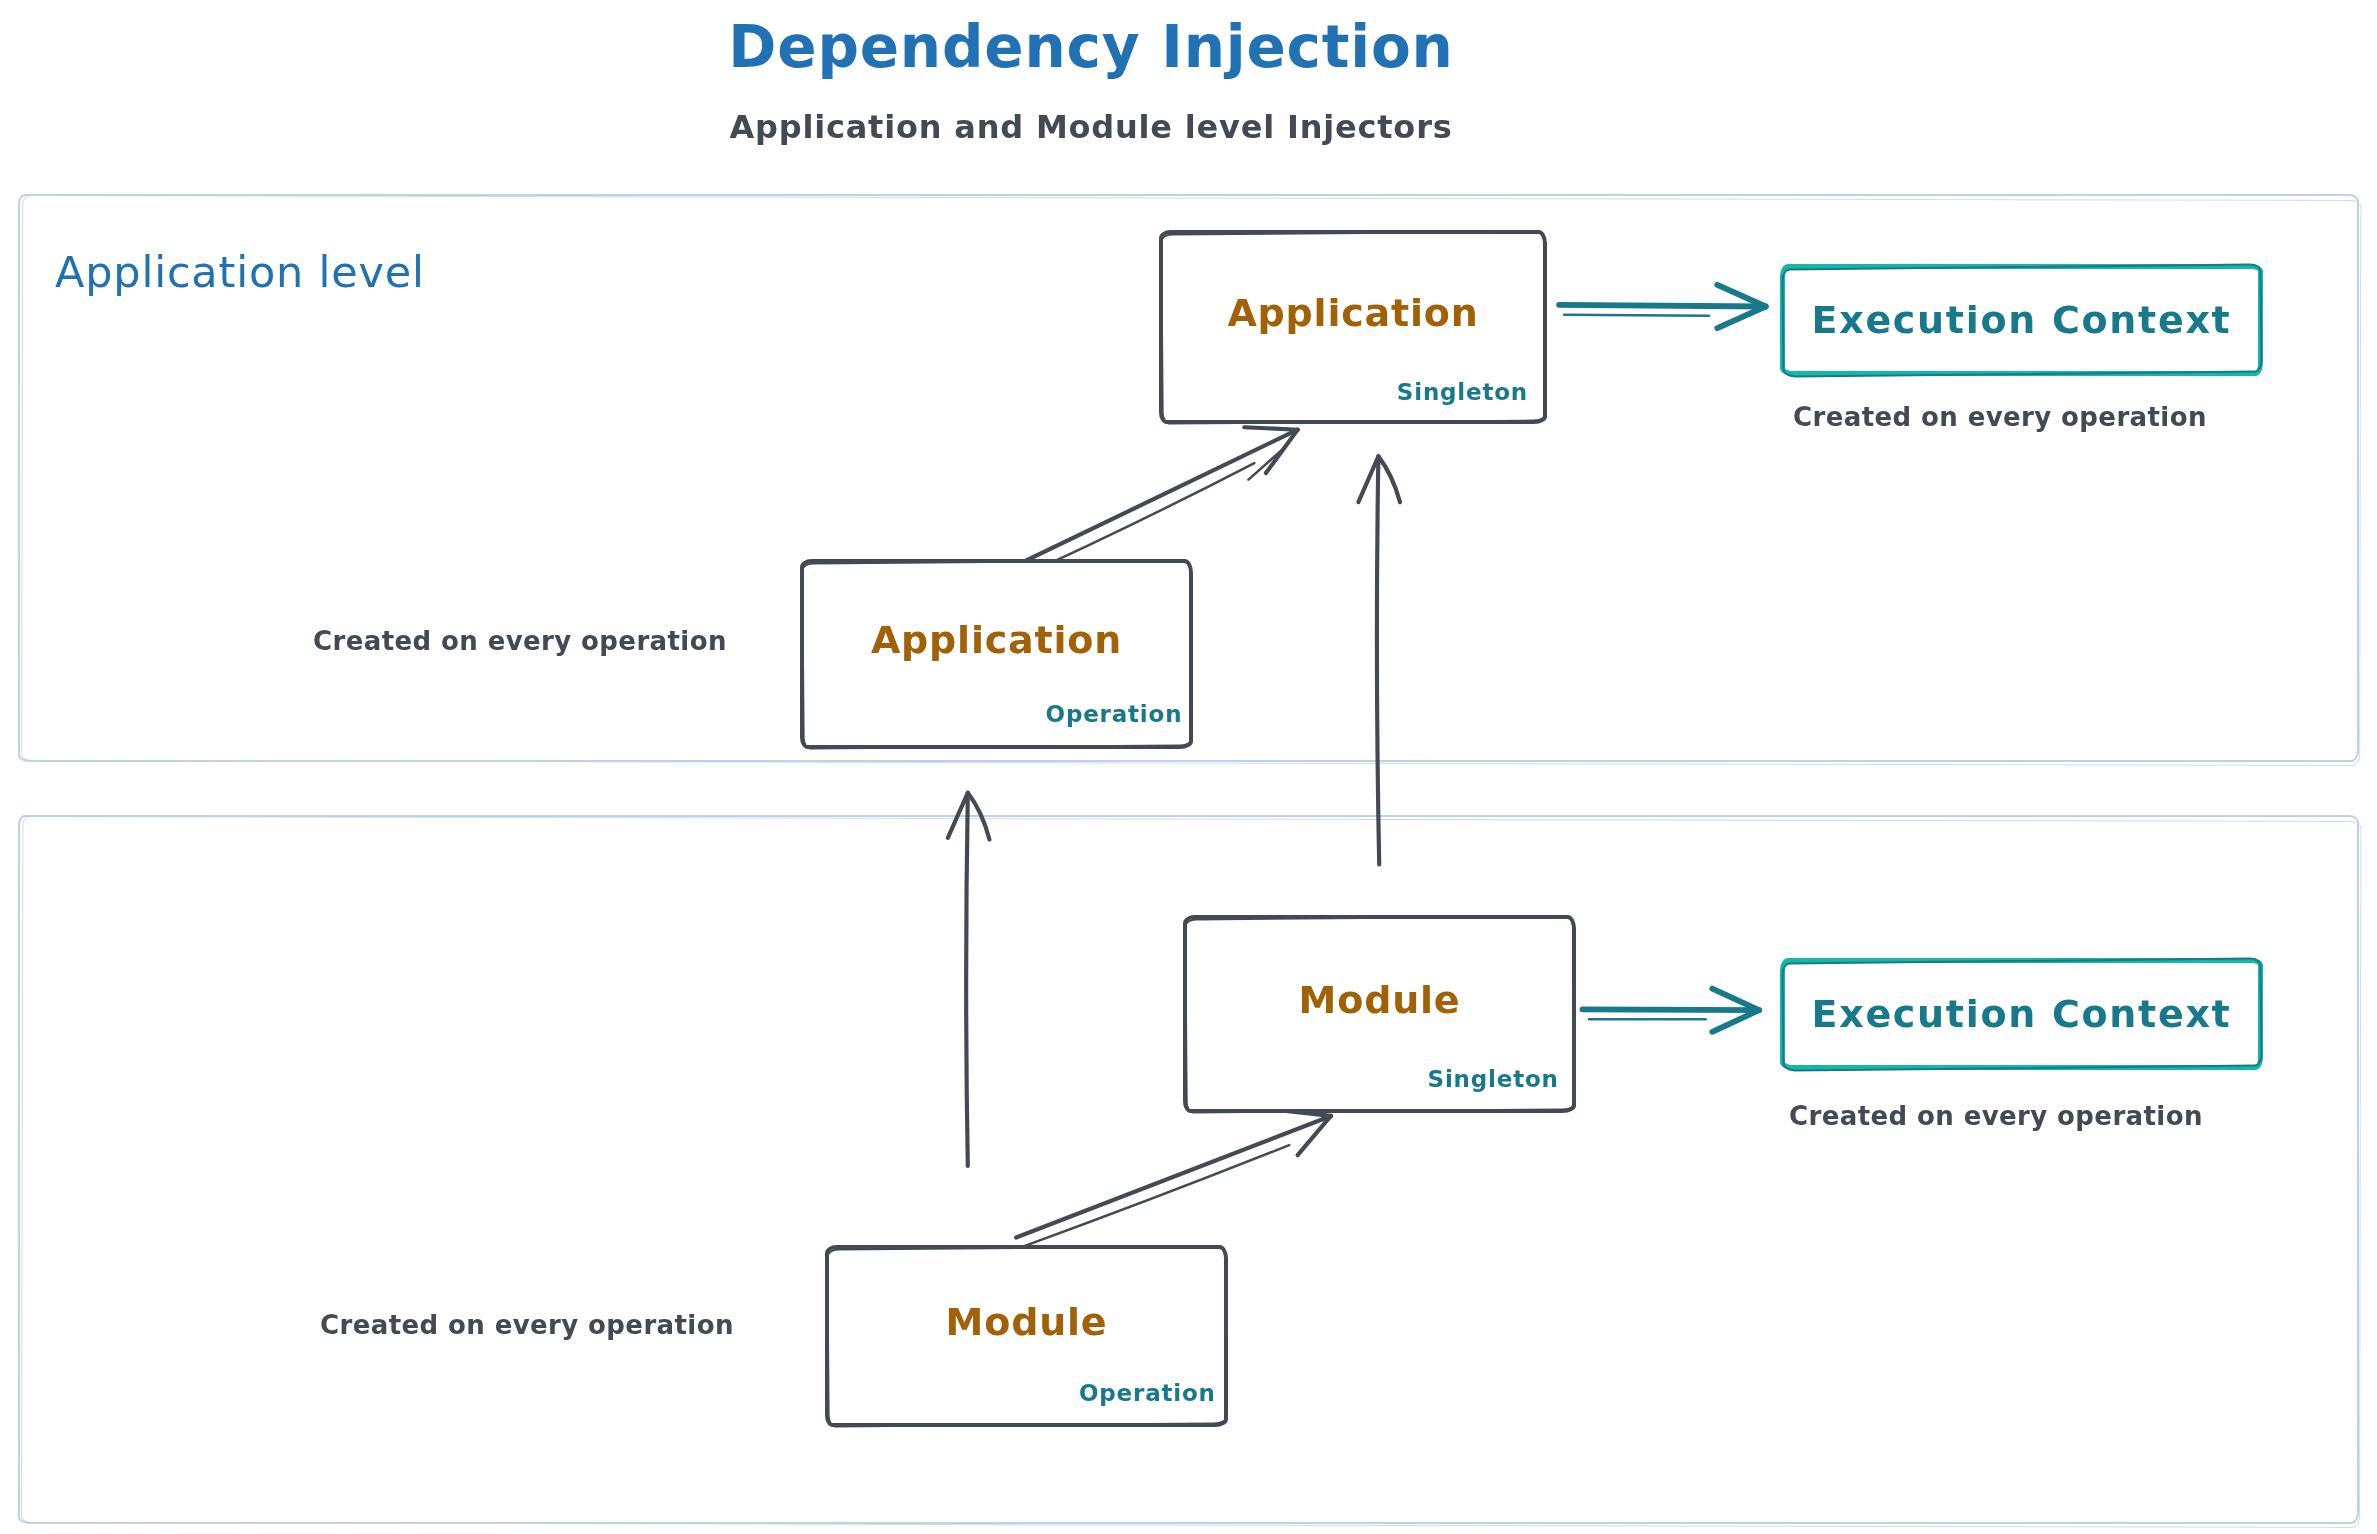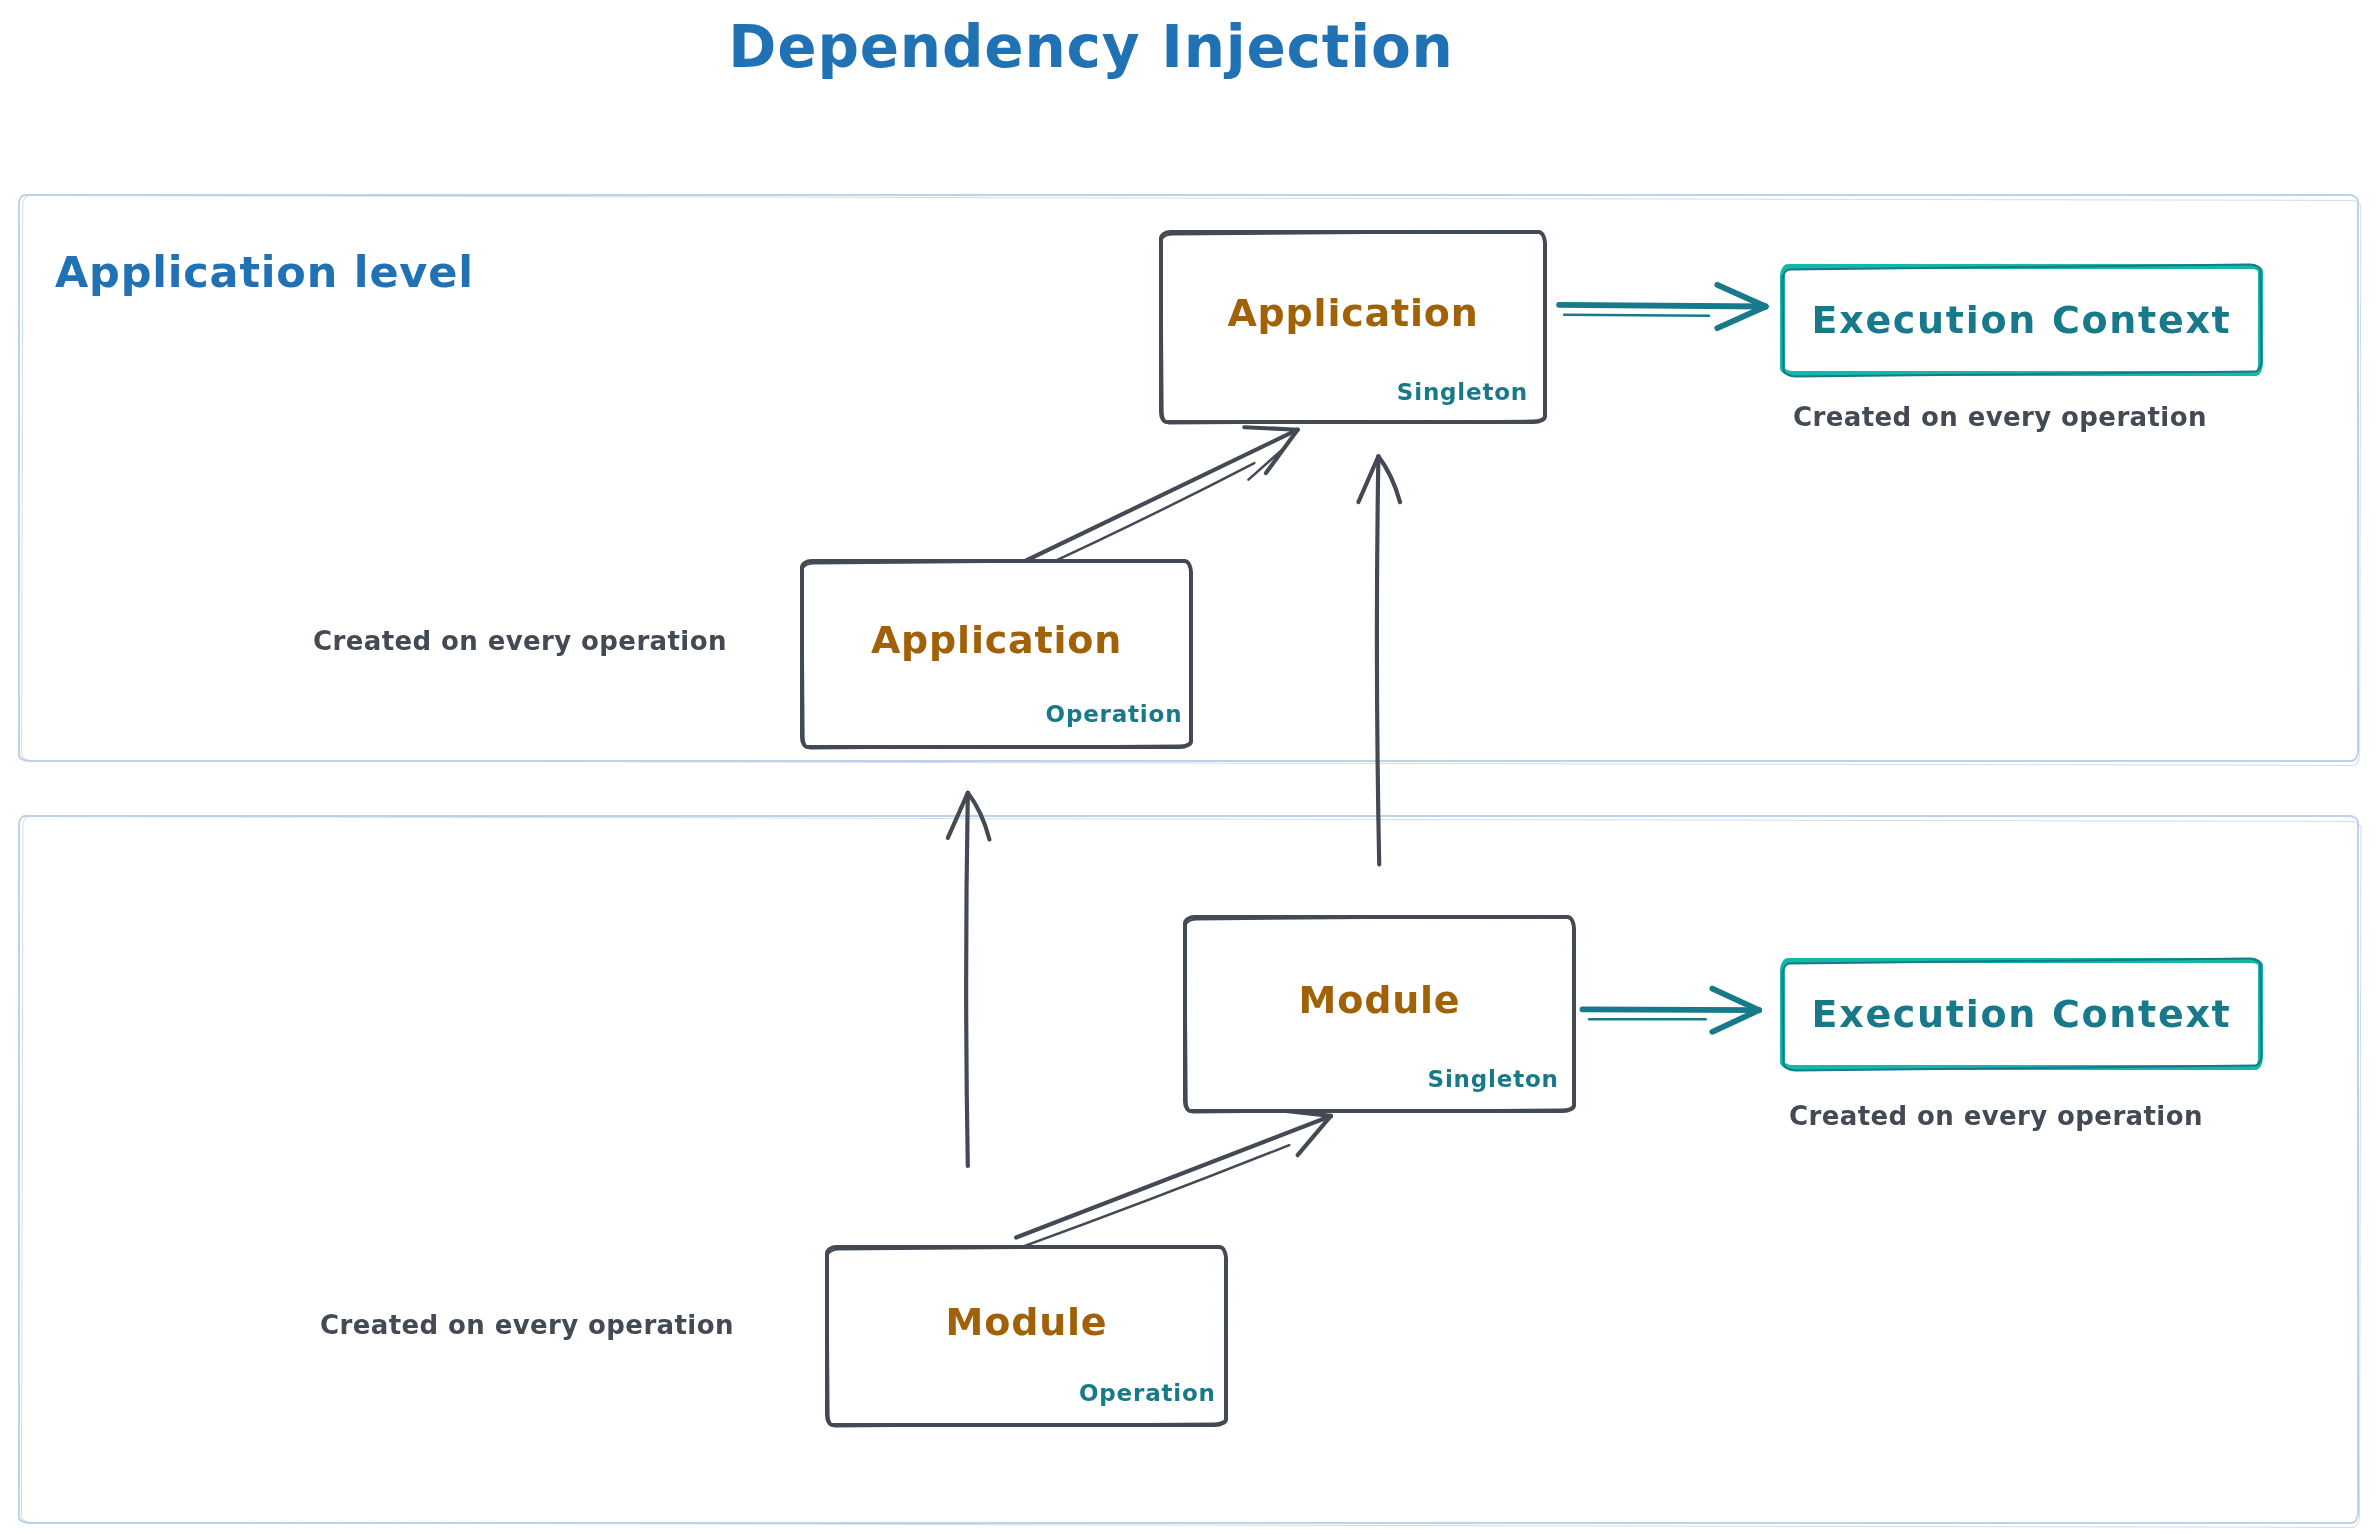--- a/index.html
+++ b/index.html
@@ -11,21 +11,21 @@
          font-size:58px;font-weight:700;color:#2171b5;letter-spacing:0.8px;white-space:nowrap;}
   .subtitle{position:absolute;left:1091px;top:108px;transform:translateX(-50%);
          font-size:32px;font-weight:600;color:#434a54;letter-spacing:0.8px;white-space:nowrap;}
 
   
   .level-box{position:absolute;border:2.1px solid #bdd1e8;border-radius:6.7px 10px 7.5px 11.7px/10px 7.5px 11.7px 6.7px;background:transparent;}
   .level-box::before{content:"";position:absolute;inset:-0.8px;border:1.2px solid rgba(189,209,232,.75);
          border-radius:inherit;transform:rotate(.12deg) translate(1.7px,2.5px);pointer-events:none;}
   .level-app{left:18.3px;top:194px;width:2337px;height:564px;}
   .level-mod{left:18.3px;top:815px;width:2337px;height:705px;}
-  .level-label{position:absolute;font-size:43px;font-weight:700;color:#2171b5;letter-spacing:0.8px;white-space:nowrap;}
+  .level-label{position:absolute;font-size:43px;font-weight:400;color:#2171b5;letter-spacing:0.8px;white-space:nowrap;}
   .label-app{left:55px;top:247px;}
   .label-mod{left:55px;top:866px;}
 
   
   .node{position:absolute;background:#fff;border:4.2px solid #434a54;
         border-radius:11.7px 8.3px 13.3px 7.5px/8.3px 13.3px 7.5px 11.7px;
         display:flex;align-items:center;justify-content:center;}
   .node::before{content:"";position:absolute;inset:-2.5px;border:2.1px solid #434a54;
         border-radius:inherit;transform:rotate(-.45deg);pointer-events:none;}
   .node-label{font-size:38px;font-weight:600;color:#a16207;letter-spacing:0.8px;margin-bottom:28px;white-space:nowrap;}
@@ -64,20 +64,21 @@
   .dk-thin{stroke:#434a54;stroke-width:3px;}
   .tl-main{stroke:#17798a;stroke-width:7px;}
   .tl-thin{stroke:#17798a;stroke-width:3px;}
 </style>
 </head>
 <body>
 
 <div class="canvas">
 
   <div class="title">Dependency Injection</div>
+  <div class="subtitle">Application and Module level Injectors</div>
 
   <div class="level-box level-app"></div>
   <div class="level-box level-mod"></div>
   <div class="level-label label-app">Application level</div>
 
   <svg class="arrows" viewBox="0 0 2854 1842" xmlns="http://www.w3.org/2000/svg">
 
     <g>
       <path class="dk-main" d="M1172,702 L1558,516"></path>
       <path class="dk-thin" d="M1180,713 Q1340,642 1506,556"></path>

